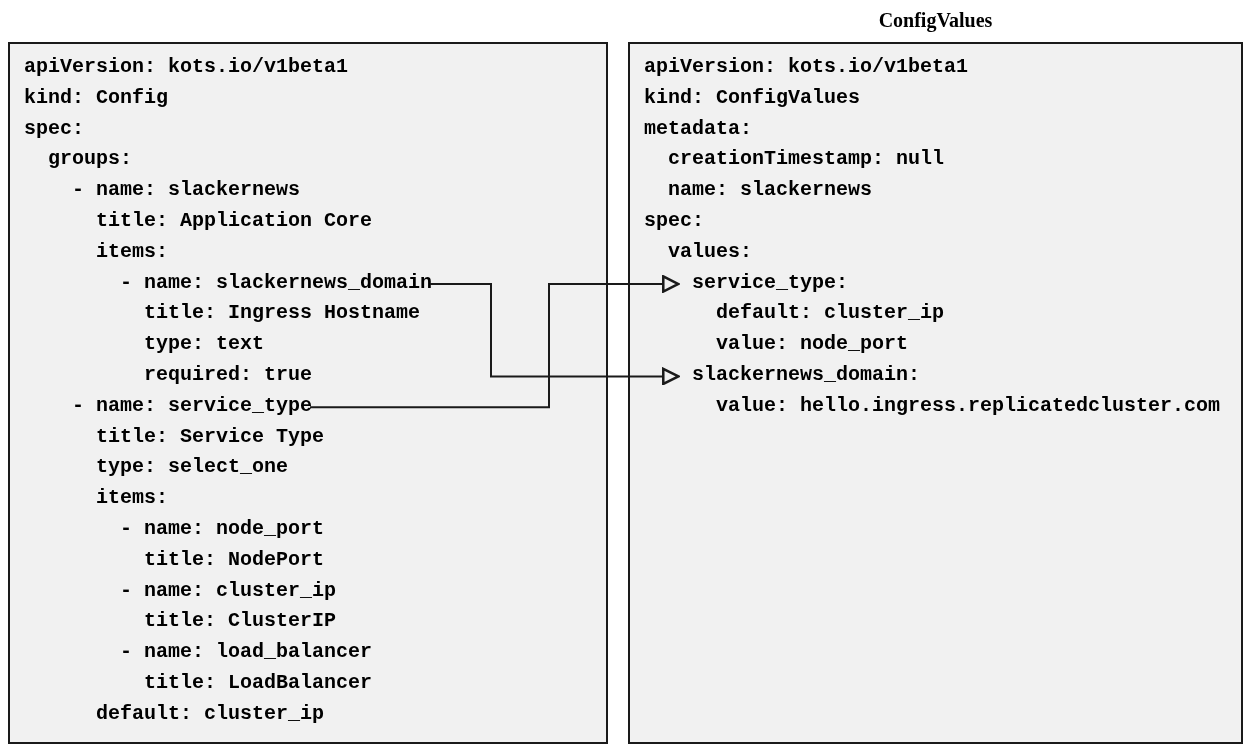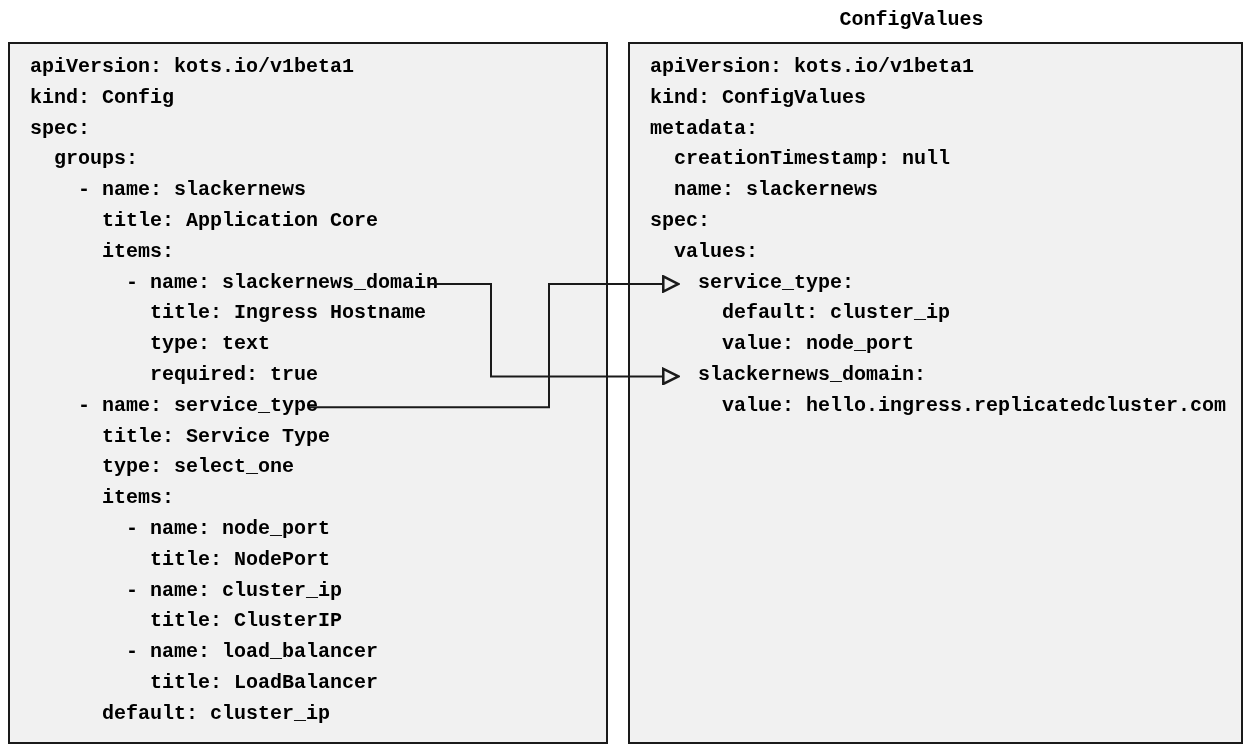--- a/index.html
+++ b/index.html
@@ -18,34 +18,34 @@
   .panel-title {
     position: absolute;
     top: 8px;
     text-align: center;
     font-weight: 700;
     font-size: 20px;
     line-height: 24px;
     color: #000000;
   }
   .panel-title.left  { left: 8px;   width: 600px; }
-  .panel-title.right { left: 604px; width: 615px; }
+  .panel-title.right { left: 628px; width: 615px; font-family: Liberation Serif, serif; }
   .panel {
     position: absolute;
     top: 42px;
     height: 702px;
     box-sizing: border-box;
     background: #f1f1f1;
     border: 2px solid #1a1a1a;
   }
   .panel.left  { left: 8px;   width: 600px; }
   .panel.right { left: 628px; width: 615px; }
   .code {
     margin: 0;
-    padding: 8px 6px 0 20px;
+    padding: 8px 6px 0 14px;
     font-family: "Liberation Mono", "DejaVu Sans Mono", monospace;
     font-weight: 700;
     font-size: 20px;
     line-height: 30.8px;
     color: #000000;
     white-space: pre;
   }
   .connector-layer {
     position: absolute;
     left: 0;

